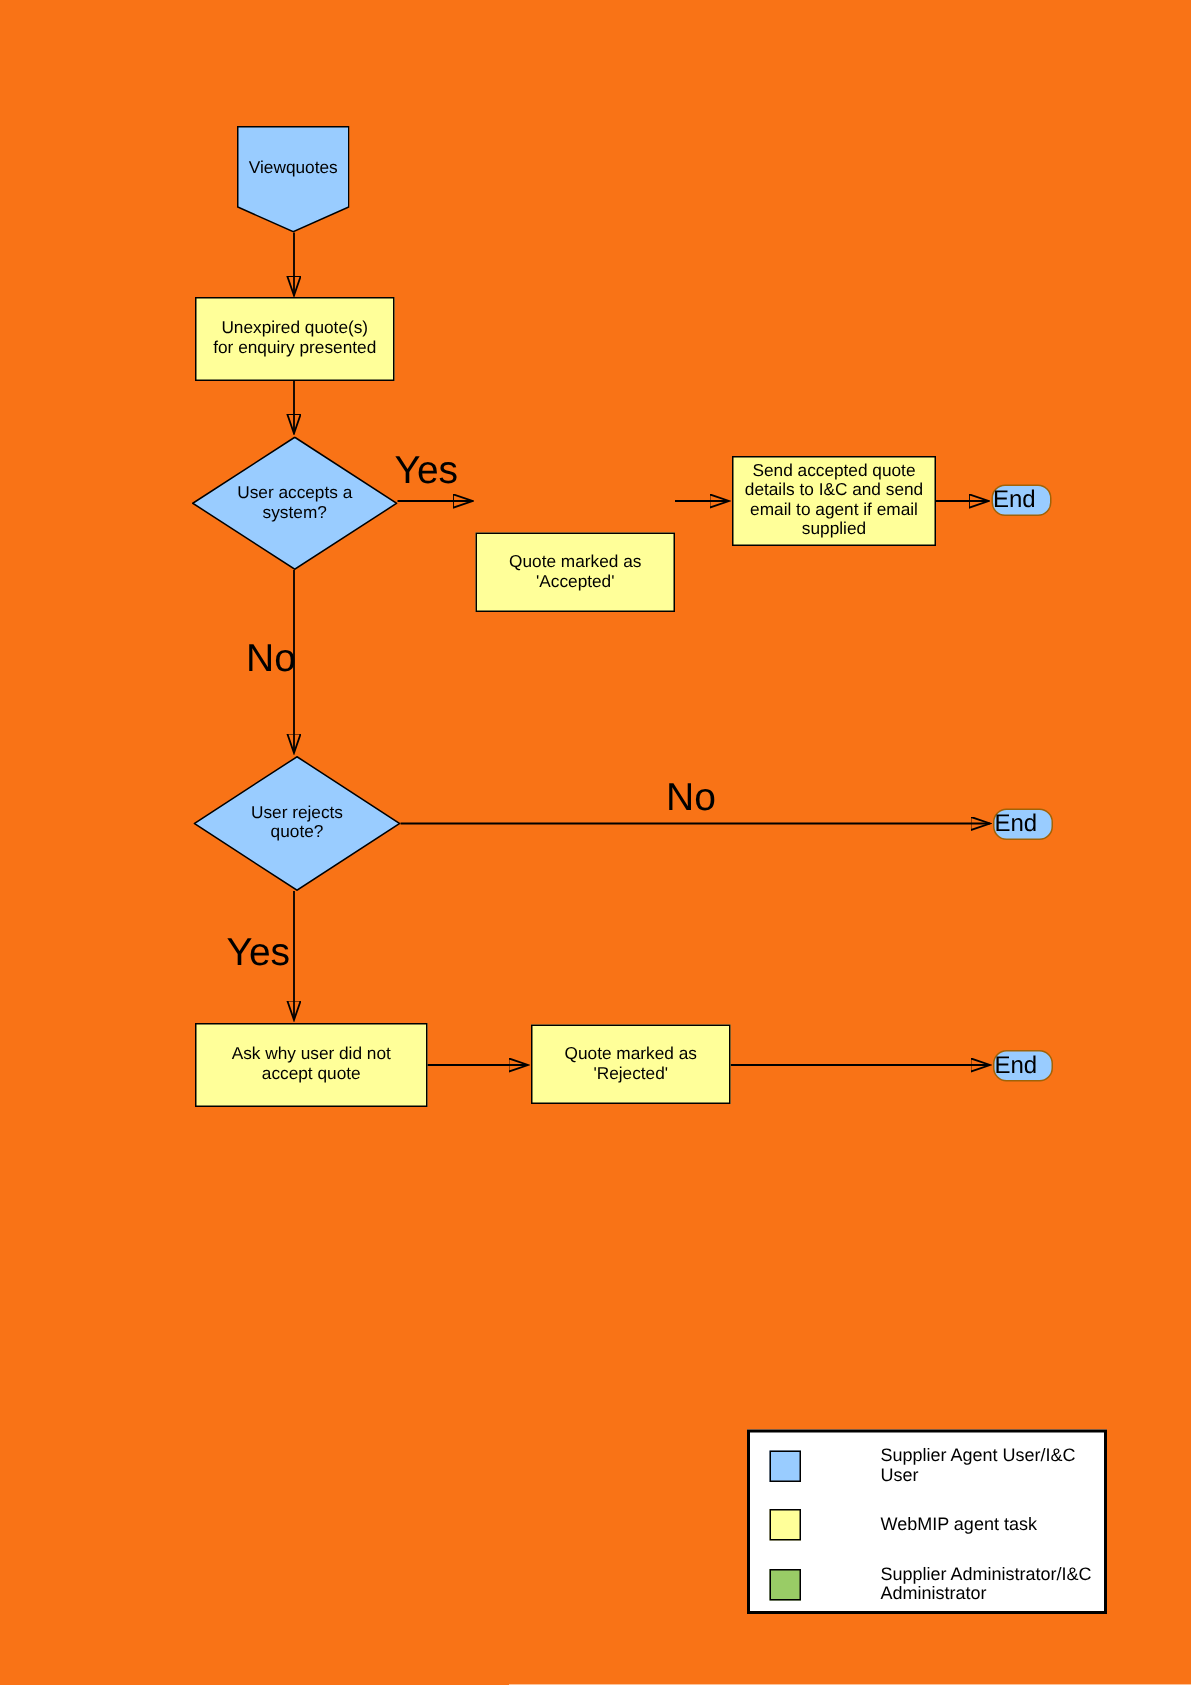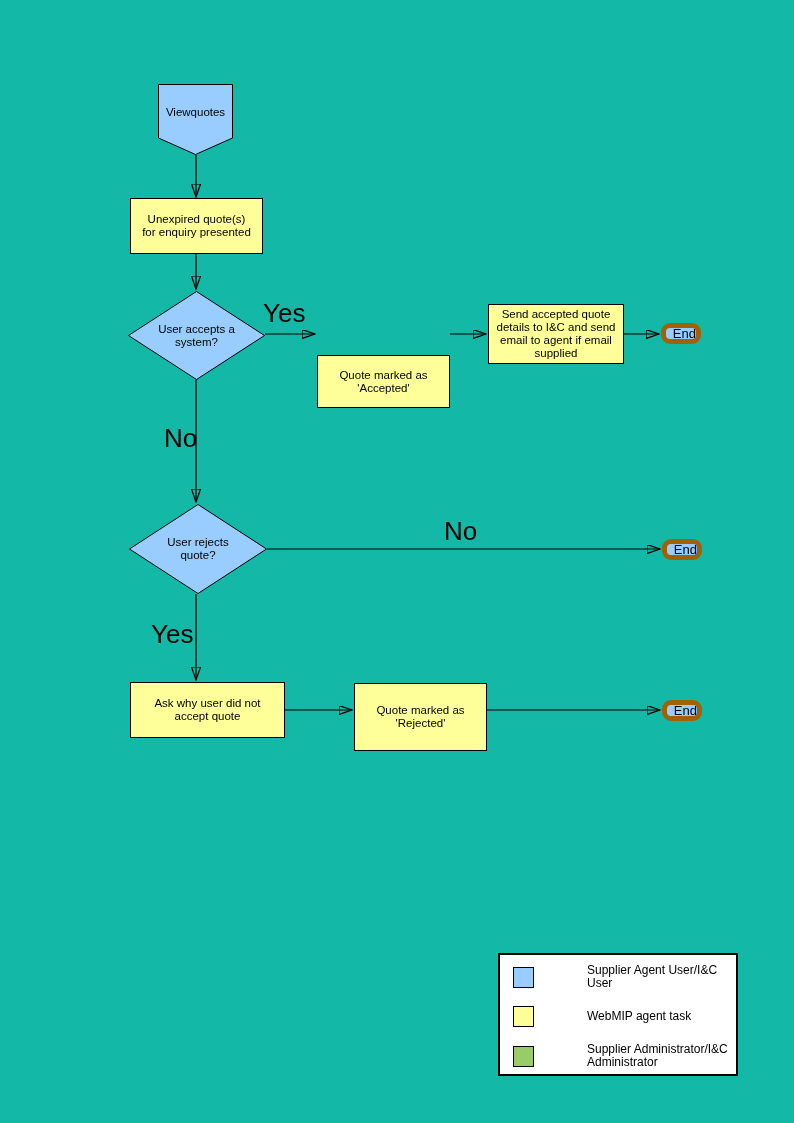--- a/index.html
+++ b/index.html
@@ -1,39 +1,39 @@
 <!DOCTYPE html>
 <html><head>
 <meta charset="utf-8">
 <style>
   html,body { margin:0; padding:0; background:#ffffff; }
   .page {
-    position:relative; width:794px; height:1123px; background:#14b8a6;
+    position:relative; width:794px; height:1123px; background:#f97316;
     font-family:"Liberation Sans", sans-serif; color:#000; overflow:hidden;
   }
   .connectors { position:absolute; left:0; top:0; width:794px; height:1123px; }
   .connectors path { stroke:#000; stroke-width:1.2; fill:none; }
 
   .node { position:absolute; box-sizing:border-box; }
   .rect-node {
     background:#FFFF99; border:1px solid #000;
     display:flex; align-items:center; justify-content:center;
     text-align:center; font-size:11.5px; line-height:13px; padding:2px 9px;
   }
   .shape-node svg { position:absolute; left:0; top:0; width:100%; height:100%; display:block; }
   .shape-node .node-label {
     position:absolute; left:0; top:0; right:0; bottom:0;
     display:flex; align-items:center; justify-content:center;
     text-align:center; font-size:11.5px; line-height:13px;
   }
   .diamond .node-label { padding:0 24px; }
   .pentagon .node-label { bottom:14px; }
   .end-node {
-    background:#99CCFF; border:5px solid #a16207; border-radius:9px;
-    display:flex; align-items:center; justify-content:flex-end; font-size:13px;
+    background:#99CCFF; border:1px solid #a16207; border-radius:9px;
+    display:flex; align-items:center; justify-content:flex-start; font-size:16px;
   }
   .edge-label { position:absolute; font-size:26px; line-height:28px; }
 
   .legend {
     position:absolute; left:498px; top:953px; width:240px; height:123px;
     background:#fff; border:2px solid #000; box-sizing:border-box;
     padding:9px 0 0 13px;
   }
   .legend-row { display:flex; align-items:center; margin-bottom:16px;gap:43px; }
   .legend-swatch { width:21px; height:21px; border:1px solid #000; box-sizing:border-box; margin-right:10px; flex:0 0 auto; }
@@ -100,21 +100,21 @@
   </div>
 
   <div class="node end-node" style="left:662px; top:539px; width:40px; height:21px;">
     <span>End</span>
   </div>
 
   <div class="node rect-node" style="left:130px; top:682px; width:155px; height:56px;">
     <span>Ask why user did not accept quote</span>
   </div>
 
-  <div class="node rect-node" style="left:354px; top:683px; width:133px; height:68px;">
+  <div class="node rect-node" style="left:354px; top:683px; width:133px; height:53px;">
     <span>Quote  marked as 'Rejected'</span>
   </div>
 
   <div class="node end-node" style="left:662px; top:700px; width:40px; height:21px;">
     <span>End</span>
   </div>
 
   <div class="edge-label" style="left:263px; top:299px;">Yes</div>
   <div class="edge-label" style="left:164px; top:424px;">No</div>
   <div class="edge-label" style="left:444px; top:517px;">No</div>

